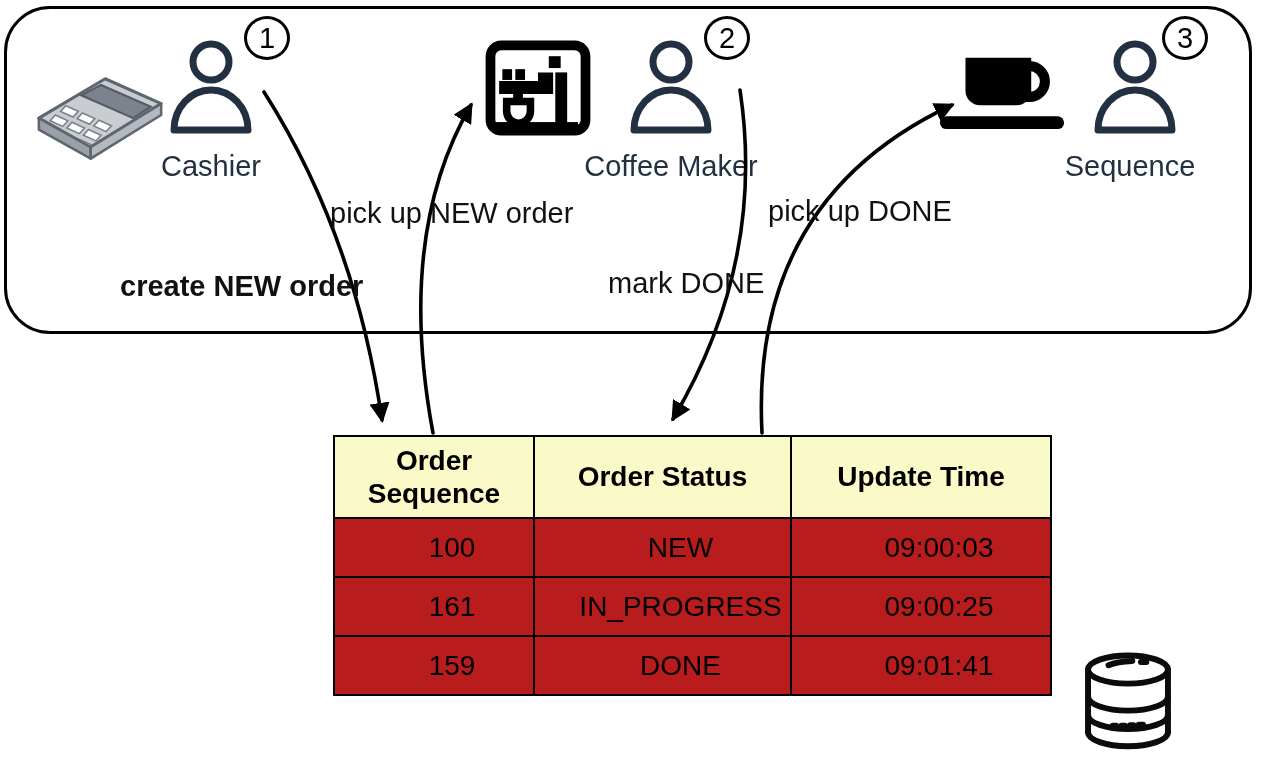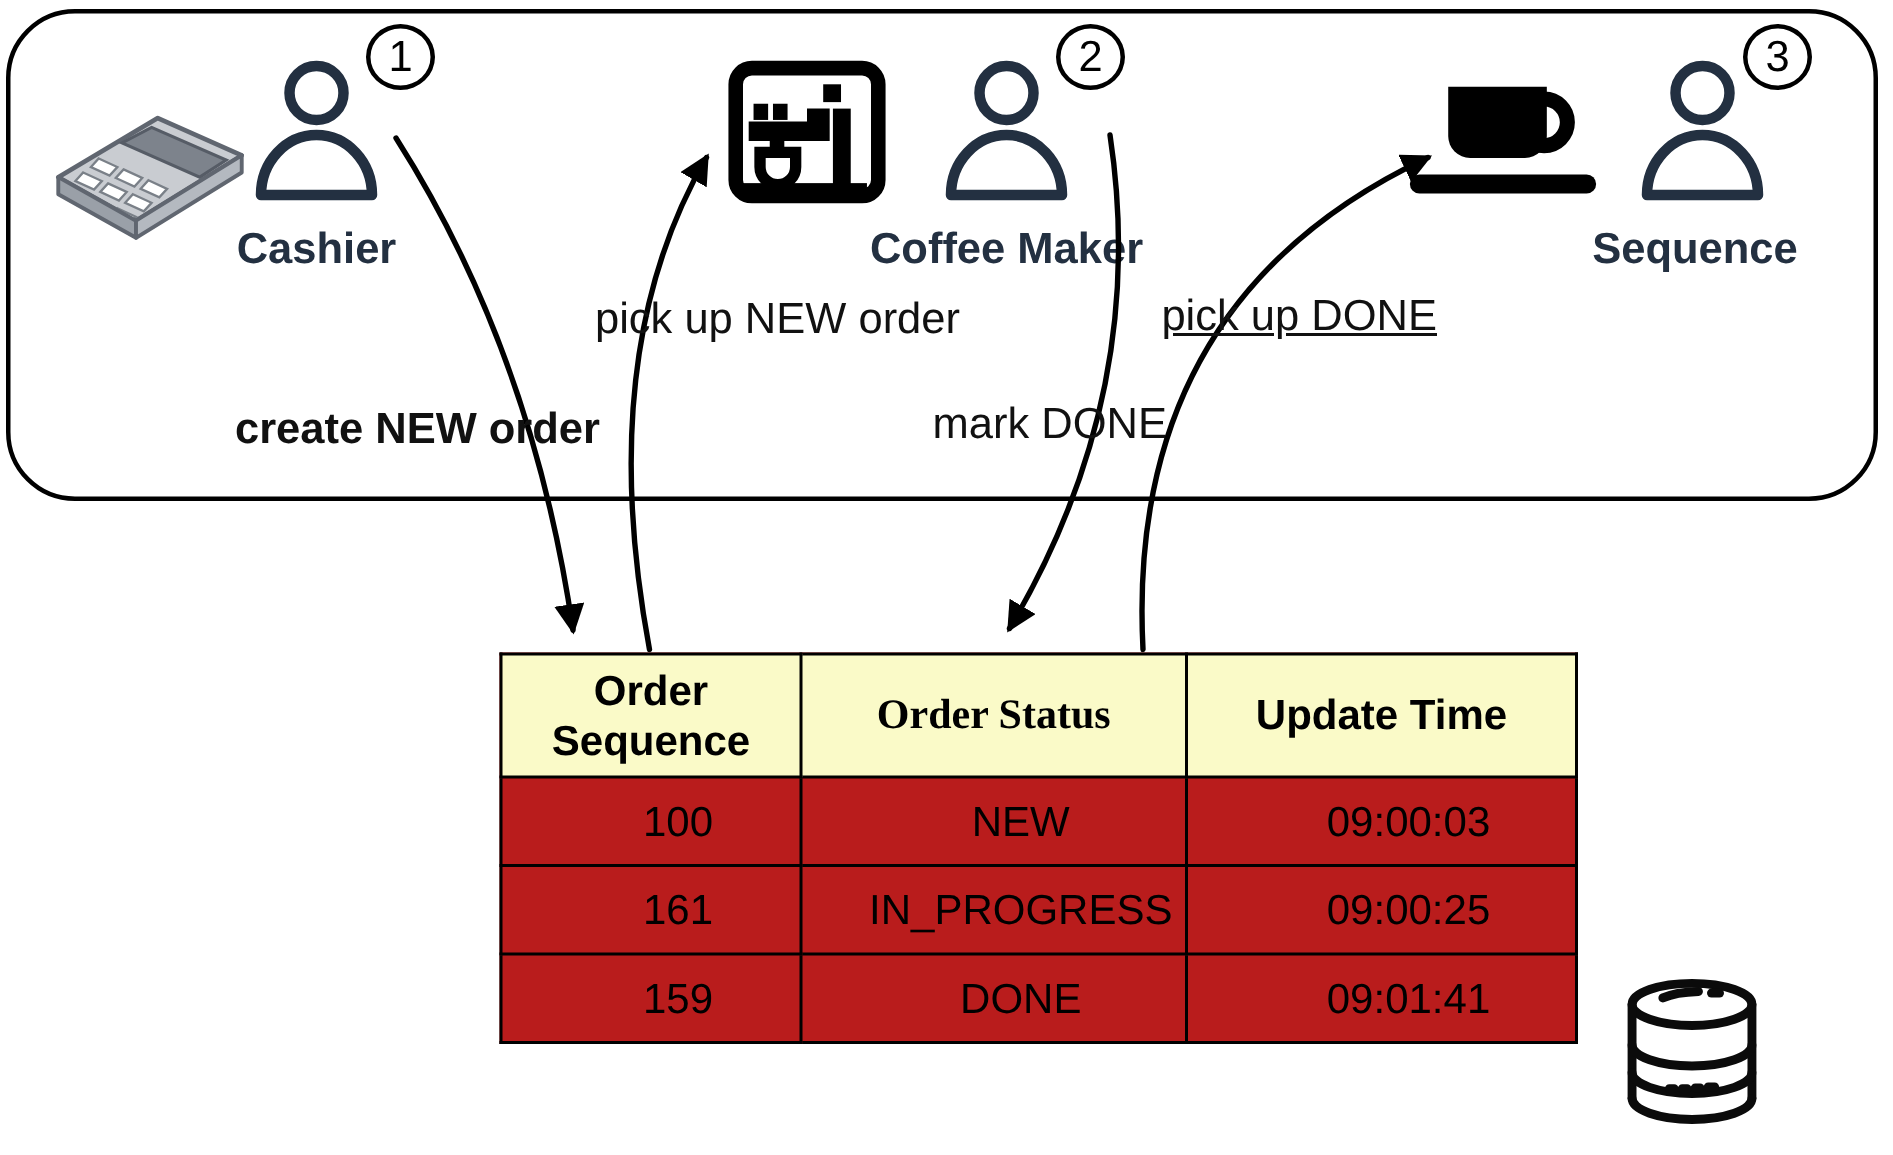--- a/index.html
+++ b/index.html
@@ -9,49 +9,49 @@
   }
   
   .actors-box{
     position:absolute;left:4px;top:6px;width:1248px;height:328px;
     border:3px solid #000;border-radius:46px;background:#fff;box-sizing:border-box;
   }
   
   .abs{position:absolute;}
   
   .actor-label{
-    position:absolute;text-align:center;font-weight:bold;font-size:29px;
+    position:absolute;text-align:center;font-weight:normal;font-size:29px;
     color:#233041;white-space:nowrap;
   }
   
   .badge{
     position:absolute;width:46px;height:44px;border:3px solid #000;border-radius:50%;
     background:#fff;box-sizing:border-box;display:flex;align-items:center;justify-content:center;
     font-size:29px;font-weight:500;color:#000;
   }
   
   .flow-label{
-    position:absolute;font-size:29px;color:#111;text-align:right;white-space:nowrap;
+    position:absolute;font-size:29px;color:#111;text-align:left;white-space:nowrap;
   }
   
   .overlay{position:absolute;left:0;top:0;width:1262px;height:770px;pointer-events:none;}
   
   table.status{
     position:absolute;left:333px;top:435px;border-collapse:collapse;table-layout:fixed;
     font-size:28px;color:#000;background:#b91c1c;
   }
   table.status th,table.status td{
     border:2.5px solid #000;text-align:center;vertical-align:middle;padding:0;
   }
   table.status th{
     background:#FAFAC8;font-weight:bold;font-size:28px;height:80px;line-height:1.18;
   }
   table.status td{height:57px;font-weight:normal;padding-left:36px;}
   .col-seq{width:198px;}
-  .col-status{width:255px;font-family:Liberation Serif, serif;}
+  .col-status{width:255px;}
   .col-time{width:258px;margin-left:20px;}
 </style>
 </head>
 <body>
 
 <div class="stage">
 
   <div class="actors-box"></div>
 
   <svg class="abs" style="left:32px;top:58px;" width="136" height="114" viewBox="0 0 130 110">
@@ -135,21 +135,21 @@
       <path d="M264,92 Q355,235 382,420" marker-end="url(#ah)"></path>
       <path d="M433,433 Q396,234 471,105" marker-end="url(#ah)"></path>
       <path d="M740,90 Q766,262 673,419" marker-end="url(#ah)"></path>
       <path d="M762,433 Q750,200 952,105" marker-end="url(#ah)"></path>
     </g>
   </svg>
 
   <div class="flow-label" style="left:120px;top:270px;width:280px;font-weight:bold;">create NEW order</div>
   <div class="flow-label" style="left:330px;top:197px;width:310px;">pick up NEW order</div>
   <div class="flow-label" style="left:608px;top:267px;width:170px;">mark DONE</div>
-  <div class="flow-label" style="left:768px;top:195px;width:190px;text-decoration:underline;">pick up DONE</div>
+  <div class="flow-label" style="left:768px;top:195px;width:190px;">pick up DONE</div>
 
   <table class="status">
     <thead>
       <tr>
         <th class="col-seq">Order Sequence</th>
         <th class="col-status">Order Status</th>
         <th class="col-time">Update Time</th>
       </tr>
     </thead>
     <tbody>

